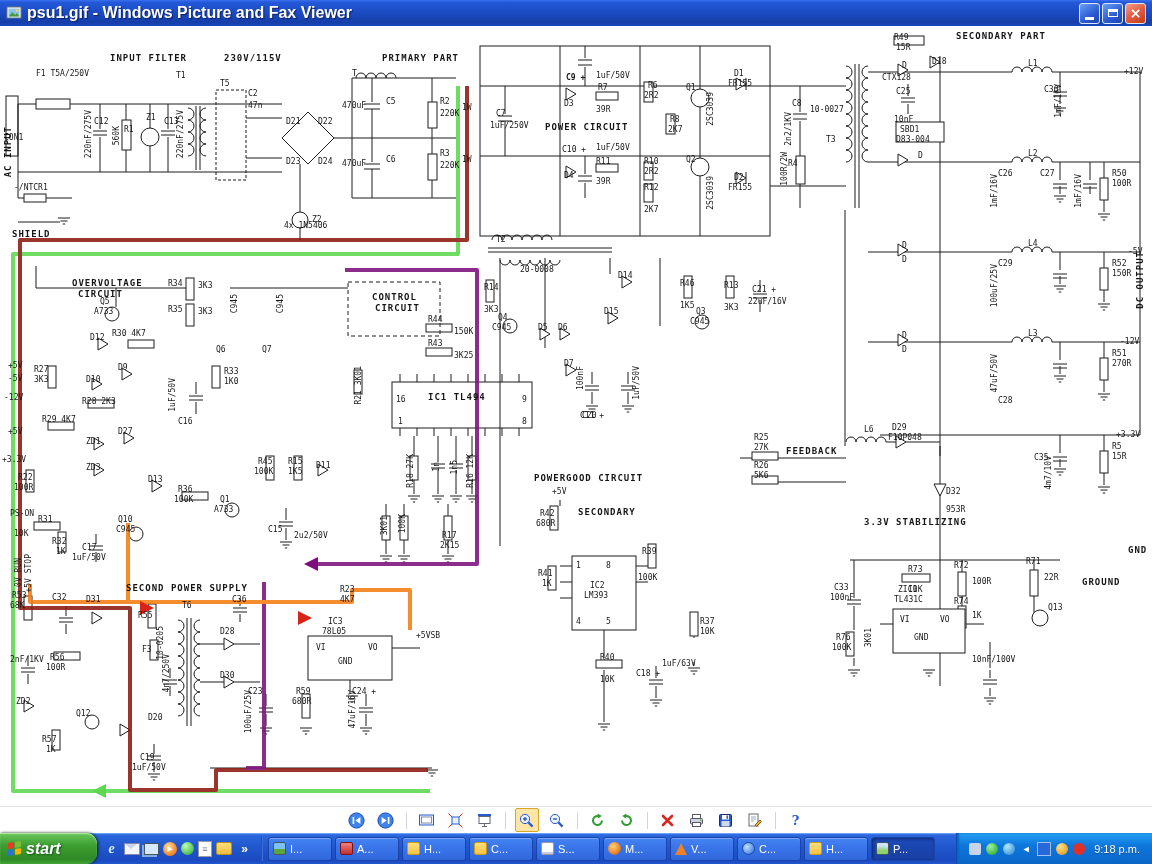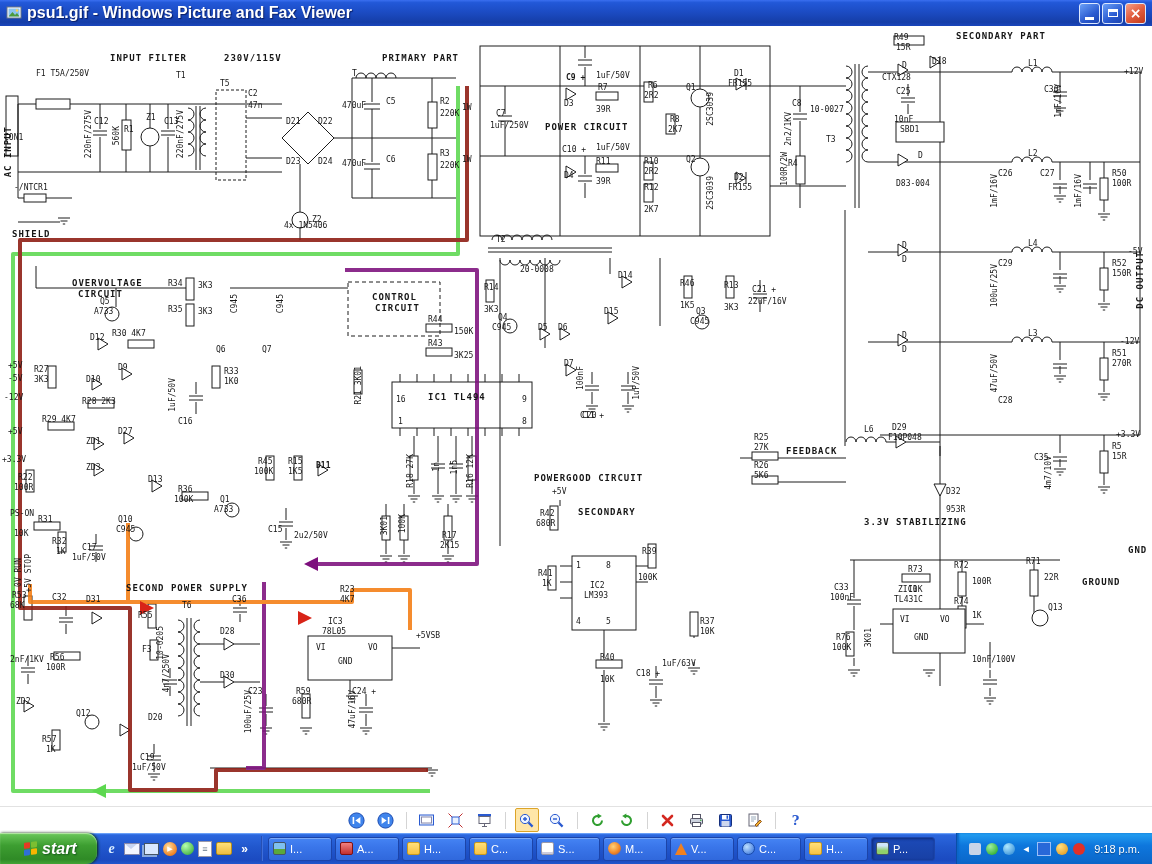--- a/index.html
+++ b/index.html
@@ -36,21 +36,21 @@
   #vtoolbar{position:absolute;top:806px;left:0;width:1152px;height:27px;background:#fff;
     border-top:1px solid #e2e2e2;display:flex;align-items:center;justify-content:center;gap:7px;box-sizing:border-box;}
   .tool{width:22px;height:22px;display:flex;align-items:center;justify-content:center;border-radius:2px;}
   .tool.selected{background:#ffe6a8;border:1px solid #dca428;}
   .sep{width:1px;height:17px;background:#d4d4d4;margin:0 2px;}
 
   
   #taskbar{position:absolute;top:833px;left:0;width:1152px;height:31px;
     background:linear-gradient(180deg,#4584f0 0%,#2b66dd 8%,#2157cd 45%,#1b4ac0 88%,#2157cd 100%);
     display:flex;align-items:stretch;box-shadow:inset 0 1px 0 #6aa0f8;}
-  #startbtn{width:97px;display:flex;align-items:center;gap:5px;padding-left:24px;box-sizing:border-box;
+  #startbtn{width:97px;display:flex;align-items:center;gap:5px;padding-left:8px;box-sizing:border-box;
     background:linear-gradient(180deg,#6cc95c 0%,#3d9e31 40%,#2f8a26 85%,#43a436 100%);
     border-radius:0 11px 11px 0;box-shadow:1px 0 3px #0a2a08,inset 0 1px 1px #b8e8a8;}
   #startbtn .slabel-txt{color:#fff;font:bold italic 16px "Liberation Sans",sans-serif;
     text-shadow:1px 1px 2px #14541a;}
   .flag{display:grid;grid-template-columns:6px 6px;grid-template-rows:6px 6px;gap:1px;transform:skewY(-8deg);}
   .flag i{display:block;border-radius:1px;}
   .flag .f1{background:#e43b23;} .flag .f2{background:#7bbf31;}
   .flag .f3{background:#2f6fd6;} .flag .f4{background:#f7b500;}
 
   #quicklaunch{display:flex;align-items:center;gap:4px;padding:0 6px;}
@@ -438,21 +438,21 @@
           <span class="slabel" style="left: 810px; top: 80px;">10-0027</span>
           <span class="slabel" style="left: 496px; top: 210px;">T2</span>
           <span class="slabel" style="left: 520px; top: 240px;">20-0008</span>
           <span class="slabel" style="left: 894px; top: 8px;">R49</span>
           <span class="slabel" style="left: 896px; top: 18px;">15R</span>
           <span class="slabel" style="left: 882px; top: 48px;">CTX128</span>
           <span class="slabel" style="left: 932px; top: 32px;">D18</span>
           <span class="slabel" style="left: 896px; top: 62px;">C25</span>
           <span class="slabel" style="left: 894px; top: 90px;">10nF</span>
           <span class="slabel" style="left: 900px; top: 100px;">SBD1</span>
-          <span class="slabel" style="left: 896px; top: 110px; margin-top: 44px;">D83-004</span>
+          <span class="slabel" style="left: 896px; top: 110px;">D83-004</span>
           <span class="slabel" style="left: 1028px; top: 34px;">L1</span>
           <span class="slabel" style="left: 1044px; top: 60px;">C30</span>
           <span class="slabel vrt" style="left: 1054px; top: 58px;">1mF/16V</span>
           <span class="slabel" style="left: 1028px; top: 124px;">L2</span>
           <span class="slabel" style="left: 998px; top: 144px;">C26</span>
           <span class="slabel vrt" style="left: 990px; top: 148px;">1mF/16V</span>
           <span class="slabel" style="left: 1040px; top: 144px;">C27</span>
           <span class="slabel vrt" style="left: 1074px; top: 148px;">1mF/16V</span>
           <span class="slabel" style="left: 1112px; top: 144px;">R50</span>
           <span class="slabel" style="left: 1112px; top: 154px;">100R</span>
@@ -539,21 +539,21 @@
           <span class="slabel" style="left: 14px; top: 458px;">100R</span>
           <span class="slabel" style="left: 148px; top: 450px;">D13</span>
           <span class="slabel" style="left: 178px; top: 460px;">R36</span>
           <span class="slabel" style="left: 174px; top: 470px;">100K</span>
           <span class="slabel" style="left: 220px; top: 470px;">Q1</span>
           <span class="slabel" style="left: 214px; top: 480px;">A733</span>
           <span class="slabel" style="left: 258px; top: 432px;">R45</span>
           <span class="slabel" style="left: 254px; top: 442px;">100K</span>
           <span class="slabel" style="left: 288px; top: 432px;">R15</span>
           <span class="slabel" style="left: 288px; top: 442px;">1K5</span>
-          <span class="slabel" style="left: 316px; top: 436px; font-weight: bold;">D11</span>
+          <span class="slabel" style="left: 316px; top: 436px;">D11</span>
           <span class="slabel" style="left: 268px; top: 500px;">C15</span>
           <span class="slabel" style="left: 294px; top: 506px;">2u2/50V</span>
           <span class="slabel vrt" style="left: 354px; top: 340px;">R21 3K01</span>
           <span class="slabel vrt" style="left: 406px; top: 428px;">R18 27K</span>
           <span class="slabel vrt" style="left: 432px; top: 436px;">1n</span>
           <span class="slabel vrt" style="left: 450px; top: 434px;">1n5</span>
           <span class="slabel vrt" style="left: 466px; top: 428px;">R16 12K</span>
           <span class="slabel vrt" style="left: 380px; top: 490px;">3K01</span>
           <span class="slabel vrt" style="left: 398px; top: 488px;">100K</span>
           <span class="slabel" style="left: 442px; top: 506px;">R17</span>

